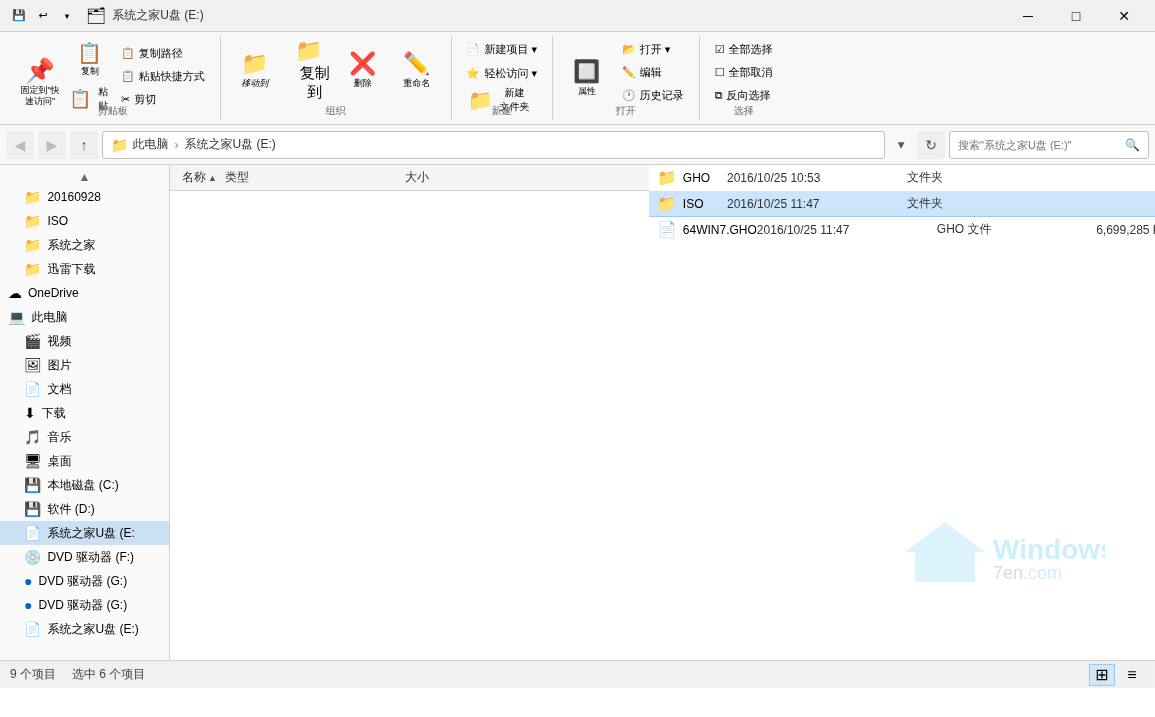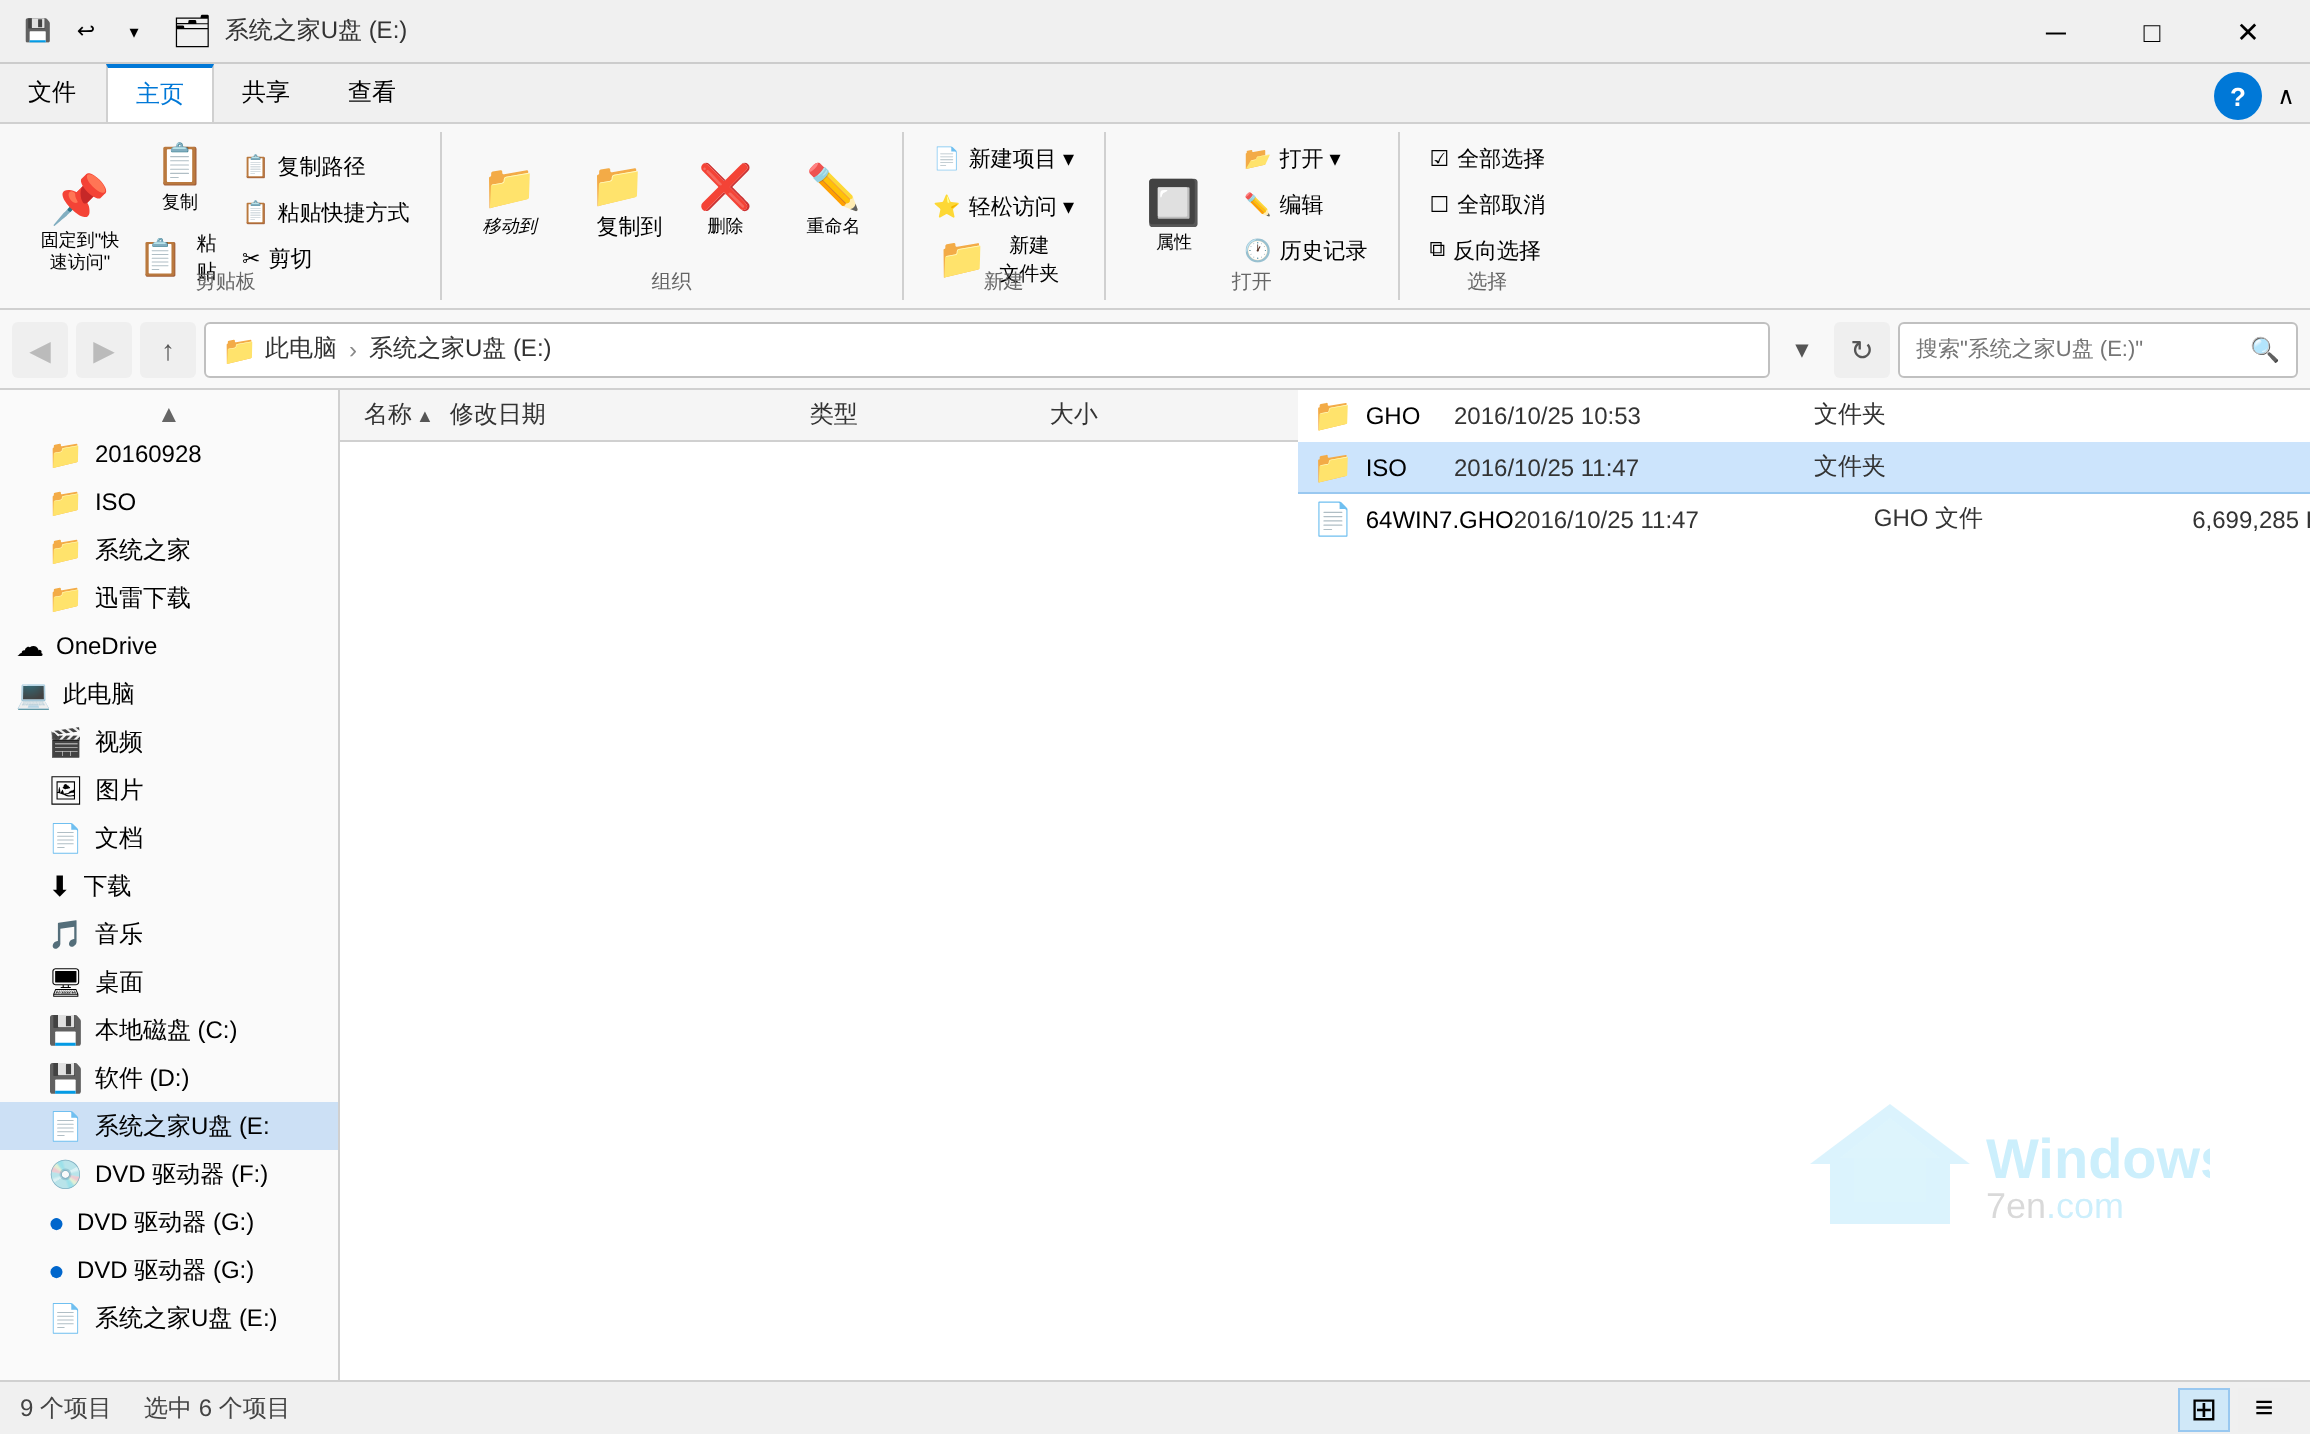--- a/index.html
+++ b/index.html
@@ -85,28 +85,20 @@
   <span style="font-size:16px; margin-right:6px;">🗂</span>
   <span class="titlebar-title">系统之家U盘 (E:)</span>
   <div class="titlebar-buttons">
     <button class="titlebar-btn">─</button>
     <button class="titlebar-btn">□</button>
     <button class="titlebar-btn close">✕</button>
   </div>
 </div>
 
 <div class="ribbon">
-  <div class="ribbon-tabs">
-    <div class="ribbon-tab" style="background:#f0f0f0;">文件</div>
-    <div class="ribbon-tab active">主页</div>
-    <div class="ribbon-tab">共享</div>
-    <div class="ribbon-tab">查看</div>
-    <div class="help-btn">?</div>
-    <button style="width:24px;height:24px;border:none;background:transparent;cursor:pointer;font-size:12px;align-self:center;margin-top:3px;">∧</button>
-  </div>
 
   <div class="ribbon-content">
 
     <div class="ribbon-group">
       <div class="ribbon-buttons">
         <div class="ribbon-btn-large">
           <span class="icon">📌</span>
           <span style="font-size:9px;text-align:center;line-height:1.2;">固定到"快<br>速访问"</span>
         </div>
         <div style="display:flex;flex-direction:column;gap:2px;padding-bottom:14px;">
@@ -138,21 +130,21 @@
     </div>
 
     <div class="ribbon-group">
       <div class="ribbon-buttons">
         <div class="ribbon-btn-large">
           <span class="icon" style="font-size:22px;">📁</span>
           <span style="font-size:9px;font-style:italic;">移动到</span>
         </div>
         <div class="ribbon-btn-large">
           <span class="icon" style="font-size:22px;">📁</span>
-          <span style="font-size:11px;margin-left:12px;">复制到</span>
+          <span style="font-size:15px;margin-left:12px;">复制到</span>
         </div>
         <div class="ribbon-btn-large">
           <span class="icon" style="font-size:22px;">❌</span>
           <span style="font-size:9px;">删除</span>
         </div>
         <div class="ribbon-btn-large">
           <span class="icon" style="font-size:22px;">✏️</span>
           <span style="font-size:9px;">重命名</span>
         </div>
       </div>
@@ -326,23 +318,20 @@
   </div>
 
   <div class="file-list">
 
     <div class="file-list-header">
       <div class="col-header">
         <span>名称</span>
         <span class="sort-arrow">▲</span>
       </div>
       <div class="col-header">
-        <span>修改日期</span>
-      </div>
-      <div class="col-header">
         <span>类型</span>
       </div>
       <div class="col-header">
         <span>大小</span>
       </div>
     </div>
 
     <div class="file-list-body">
 
       <div class="file-row">

